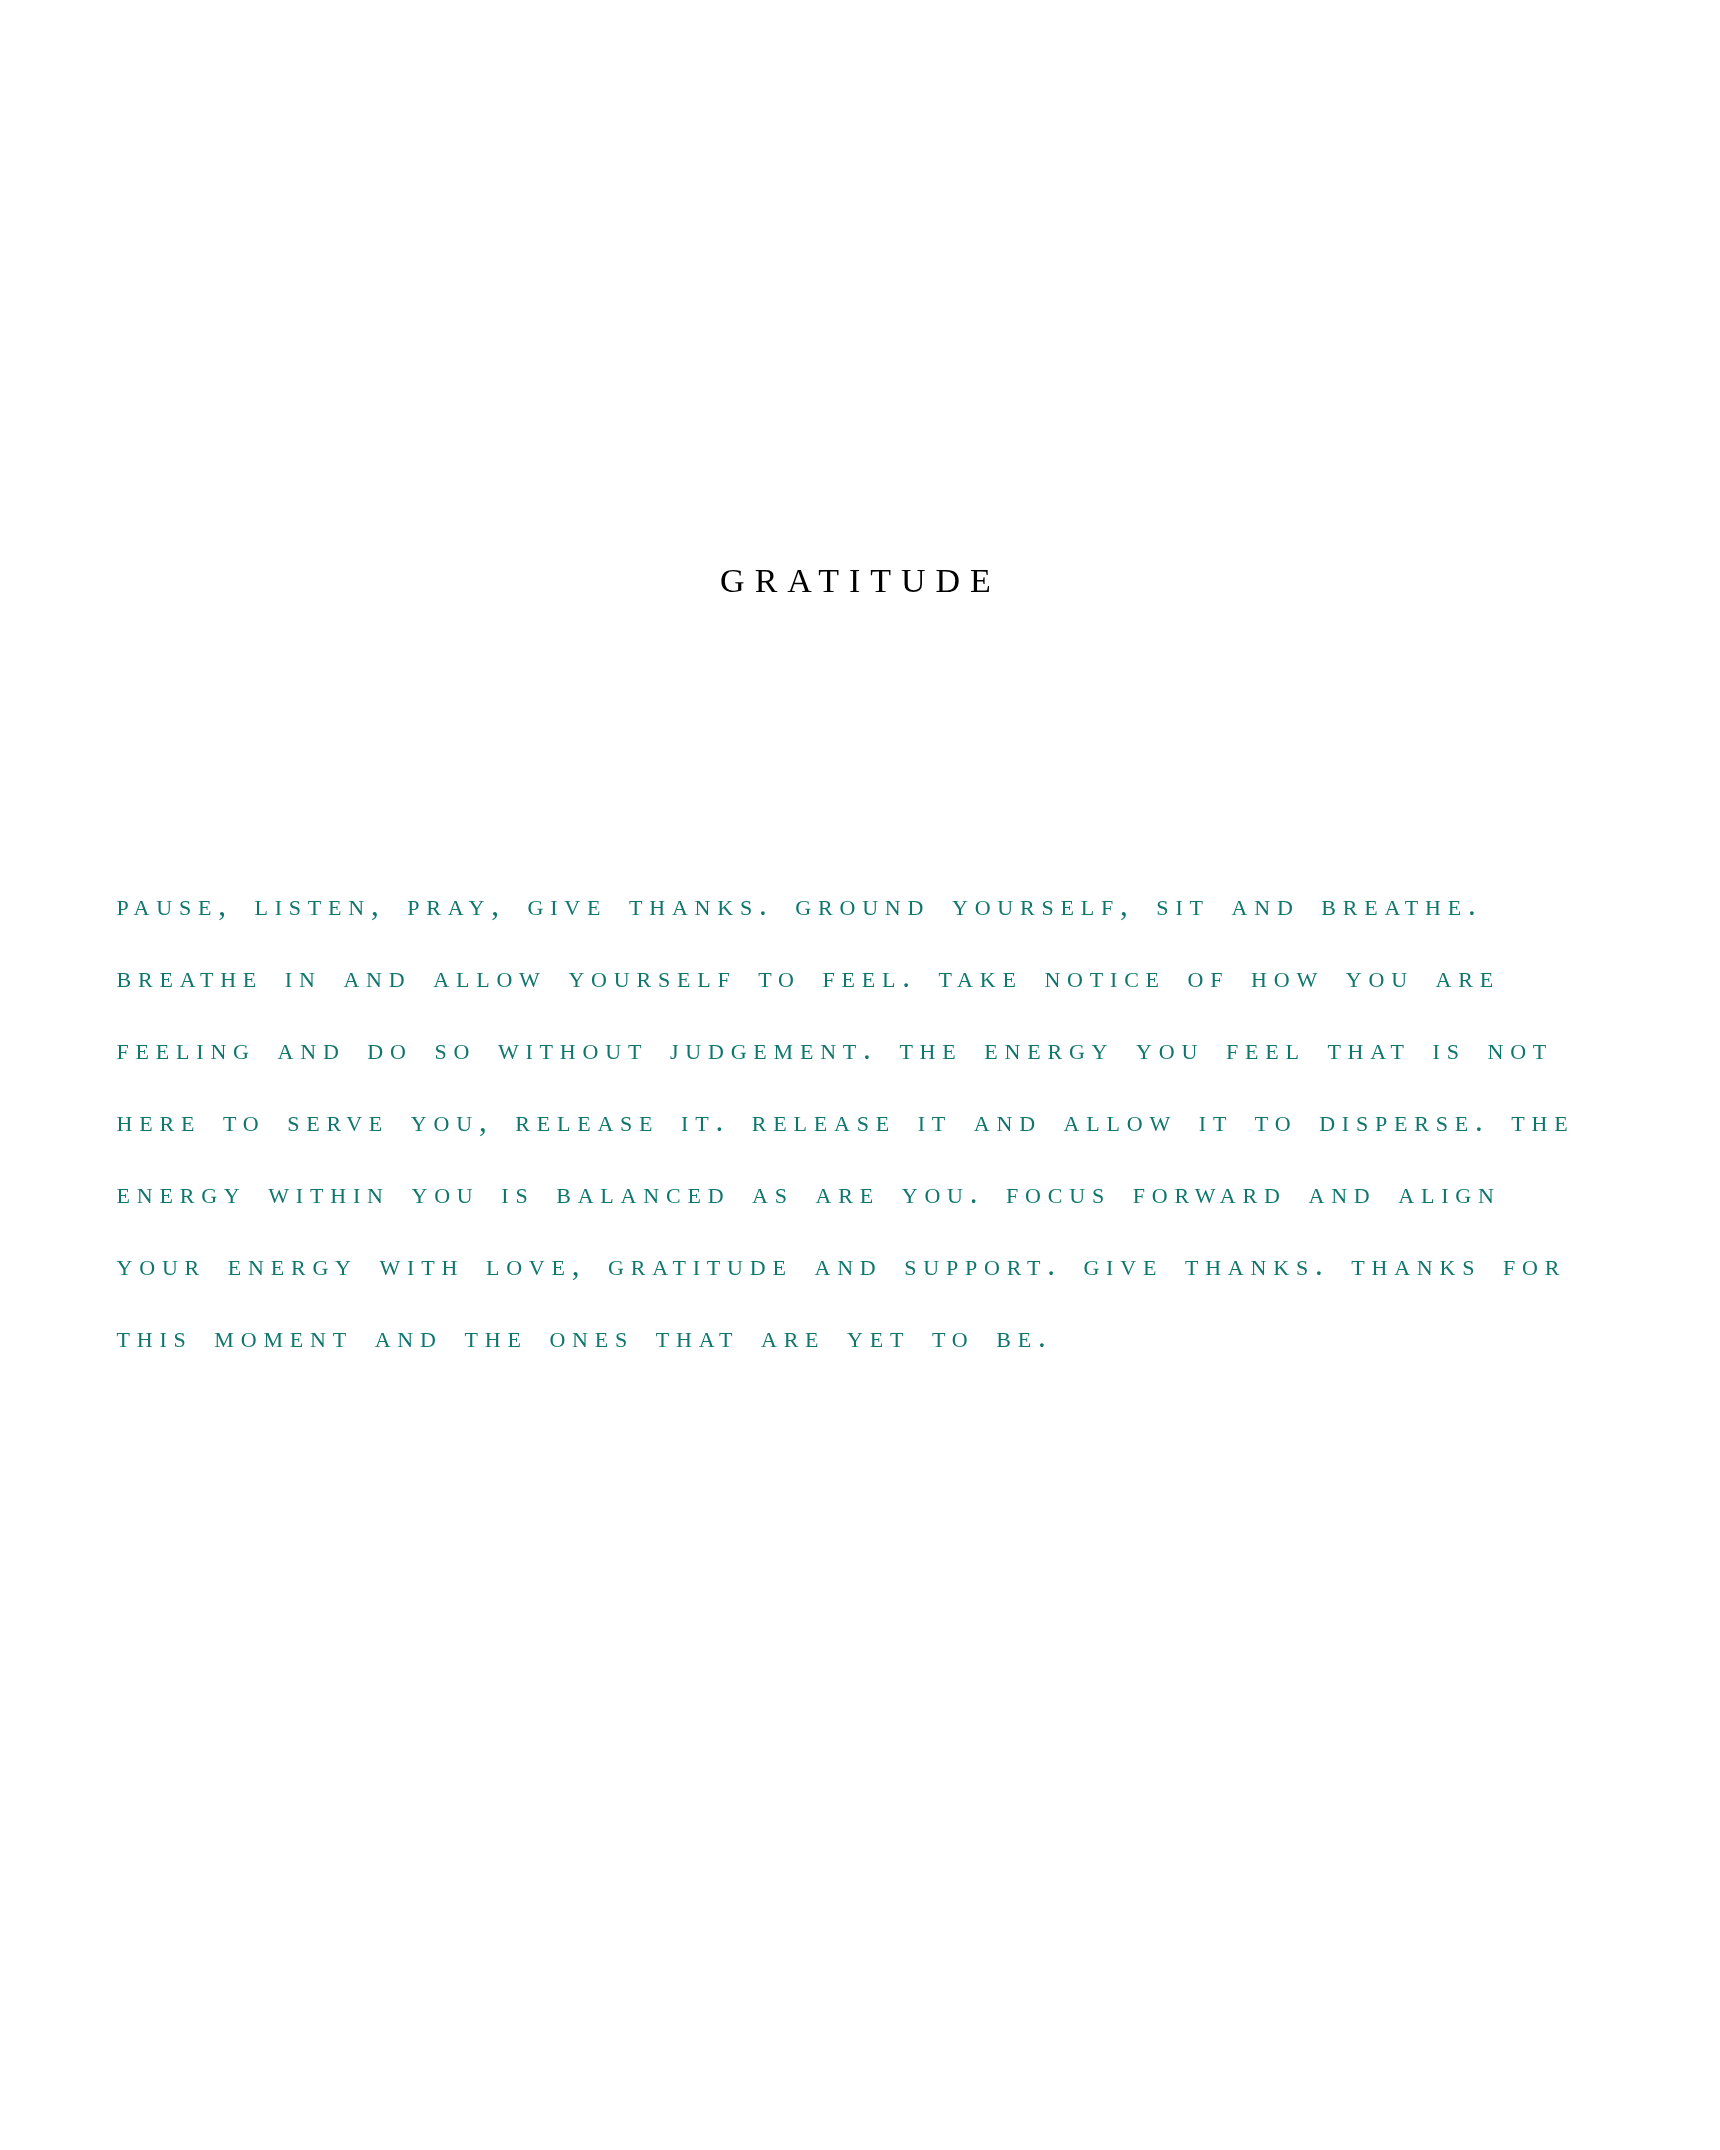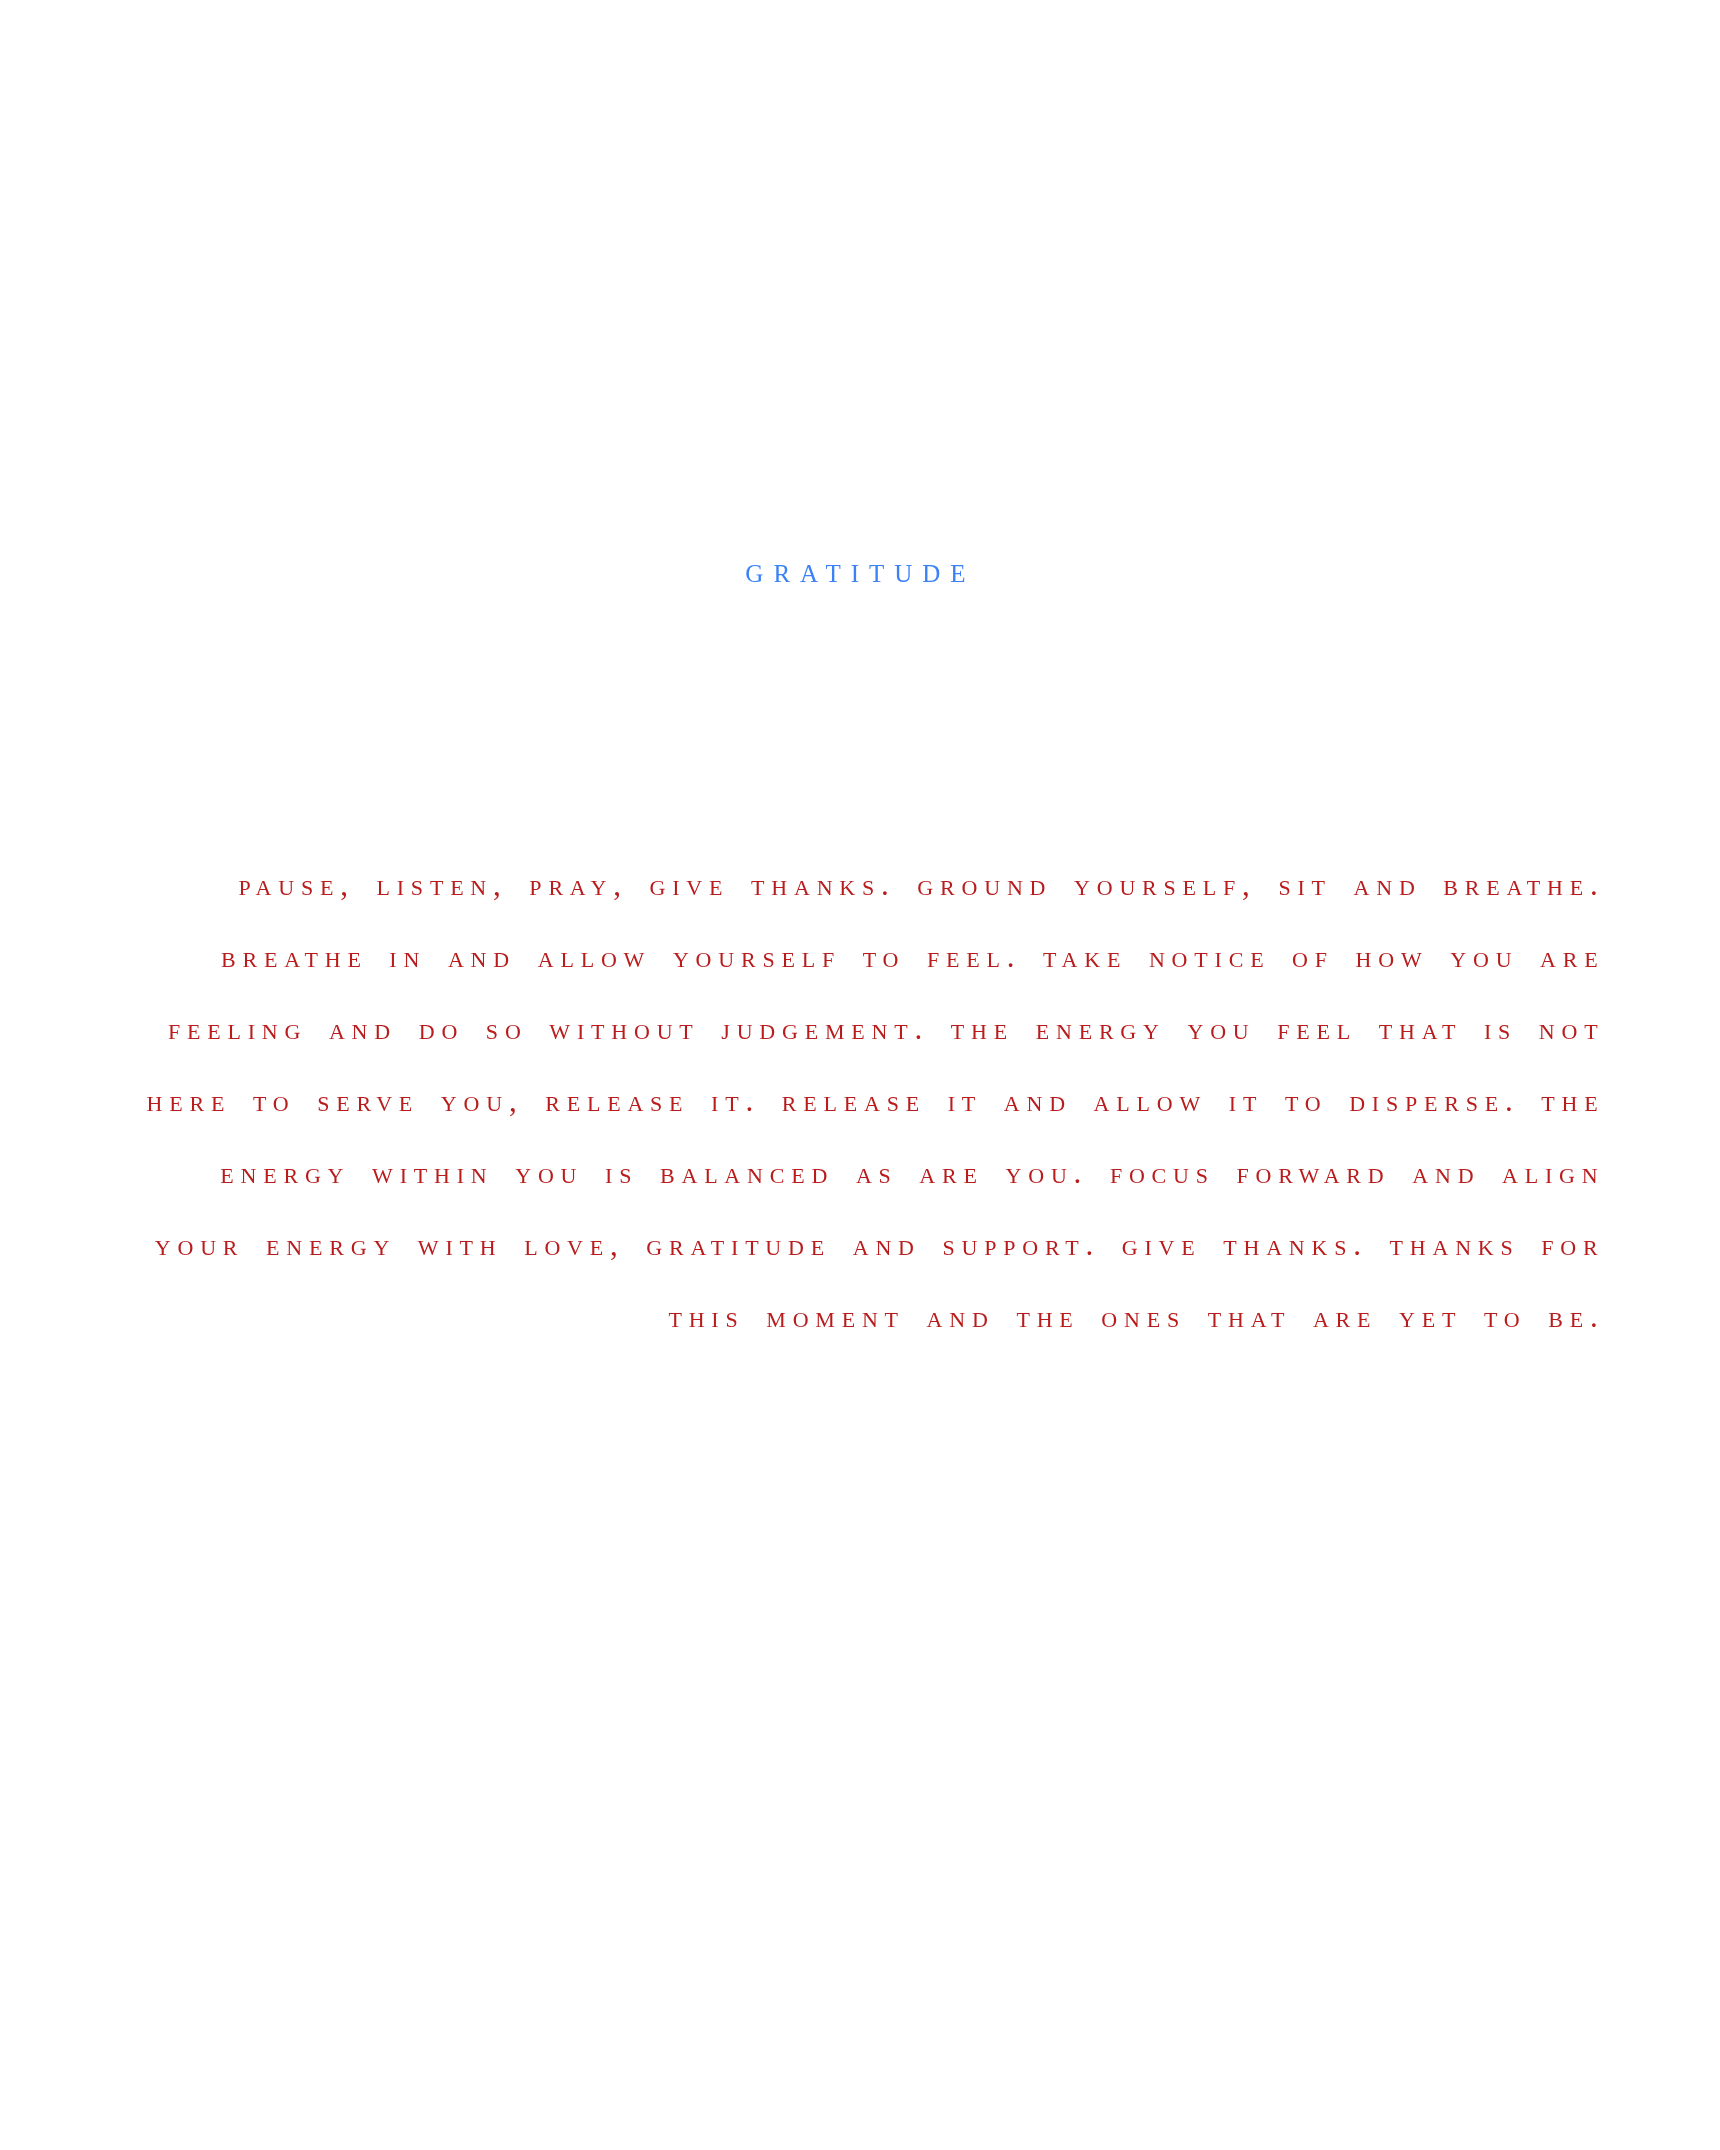--- a/index.html
+++ b/index.html
@@ -19,42 +19,42 @@
     width: 1721px;
     height: 2151px;
     background: #ffffff;
     box-sizing: border-box;
     display: flex;
     flex-direction: column;
     align-items: center;
   }
   .title {
     margin-top: 552px;
-    font-size: 36px;
+    font-size: 48px;
     letter-spacing: 10px;
     font-variant: small-caps;
     text-transform: lowercase;
     font-weight: 400;
-    color: #3b82f6;
+    color: #000000;
     text-align: center;
     line-height: 1;
   }
   .title::first-letter {
     font-size: 1em;
   }
   .body-text {
     margin-top: 237px;
     width: 1488px;
-    text-align: right;
+    text-align: left;
     font-size: 31px;
     line-height: 72px;
     letter-spacing: 6.8px;
     font-variant: small-caps;
     text-transform: lowercase;
-    color: #b91c1c;
+    color: #0f766e;
     word-spacing: 7.2px;
   }
   .credit {
     margin-top: 108px;
     font-size: 29px;
     letter-spacing: 6.5px;
     font-variant: small-caps;
     text-transform: lowercase;
     color: #14171b;
     text-align: center;

